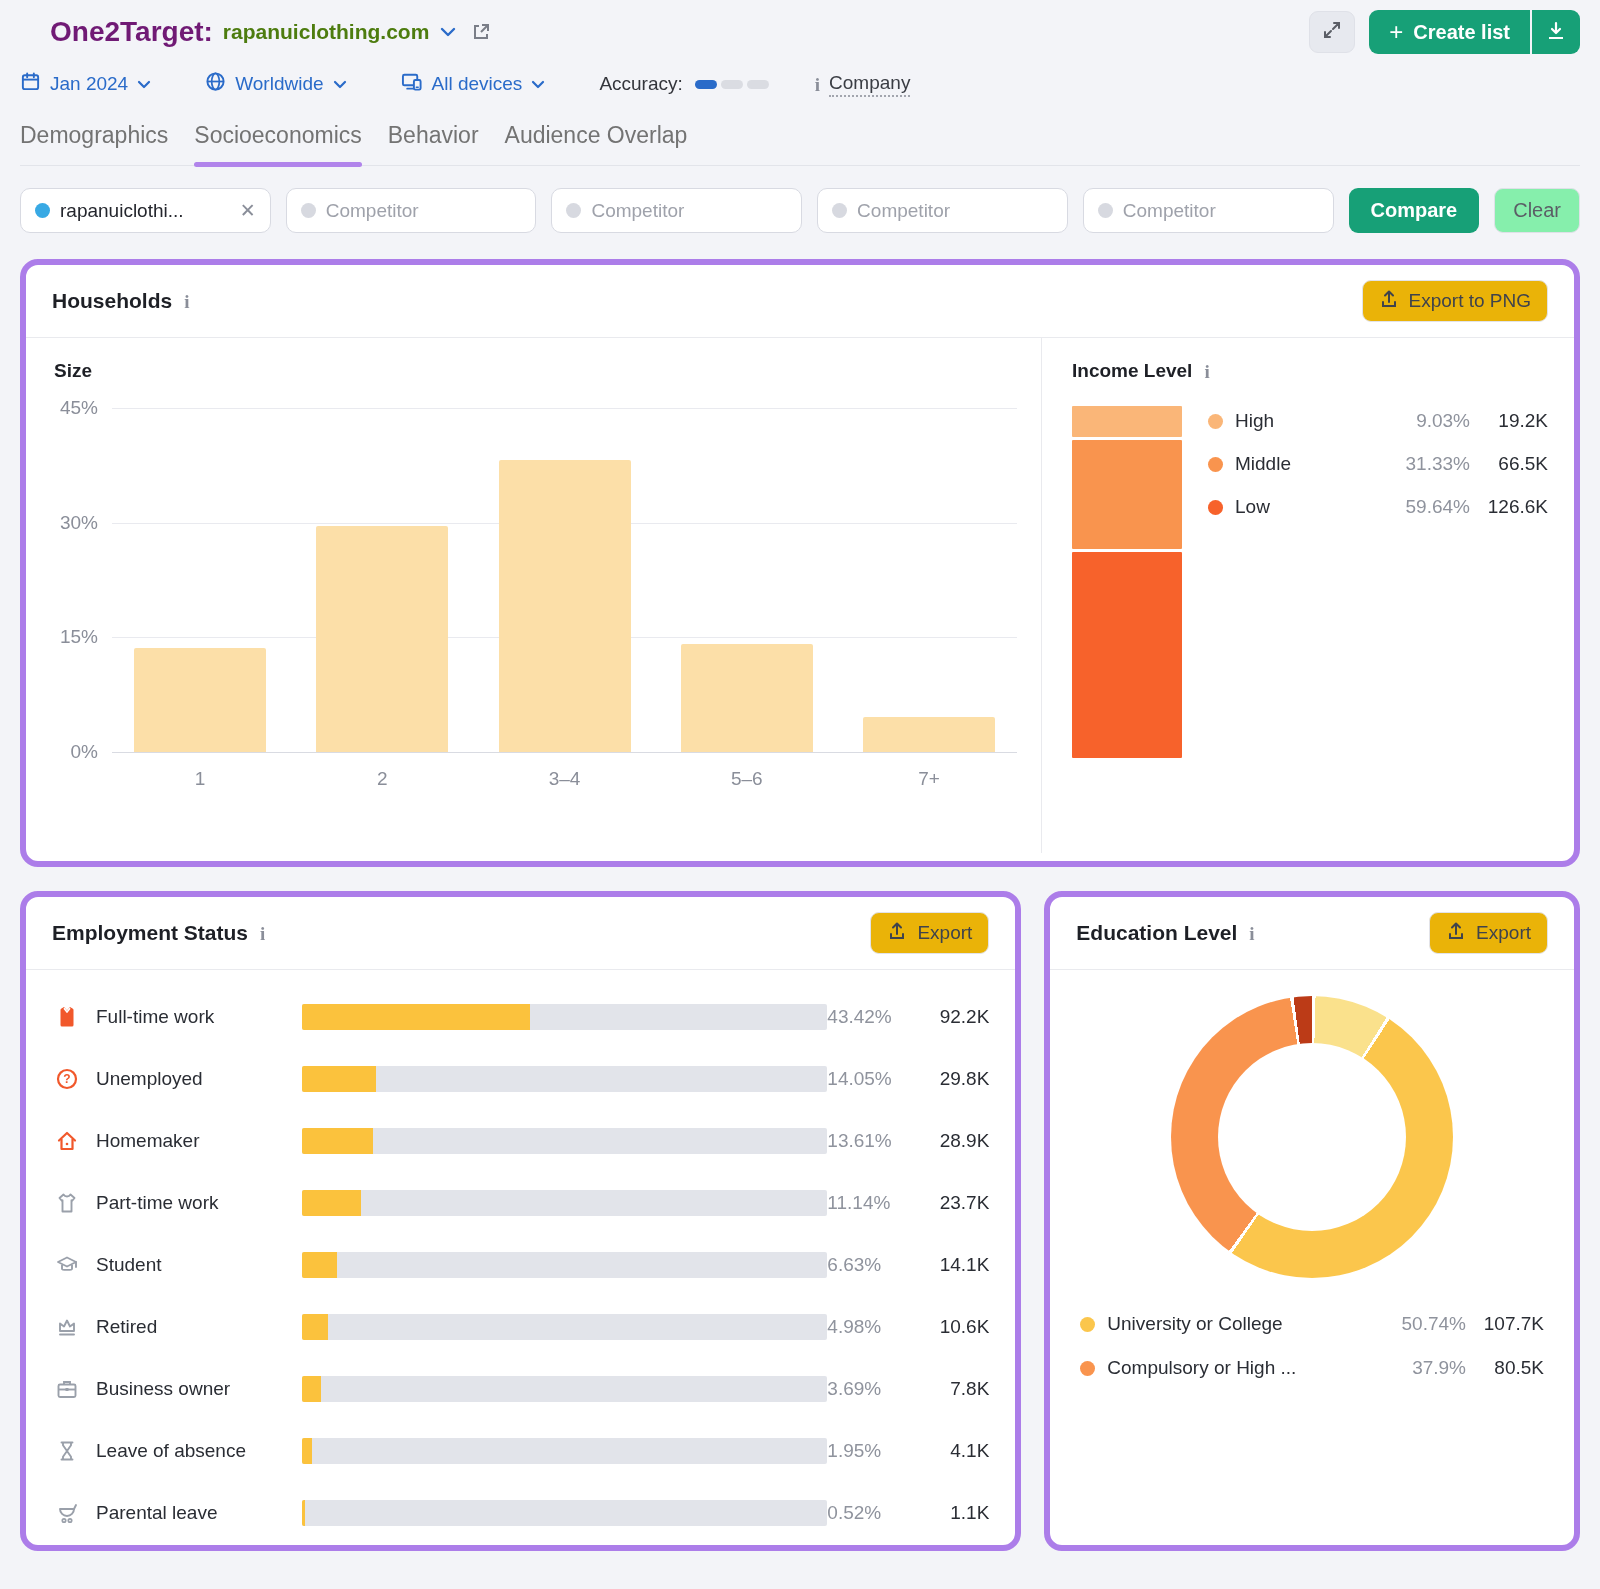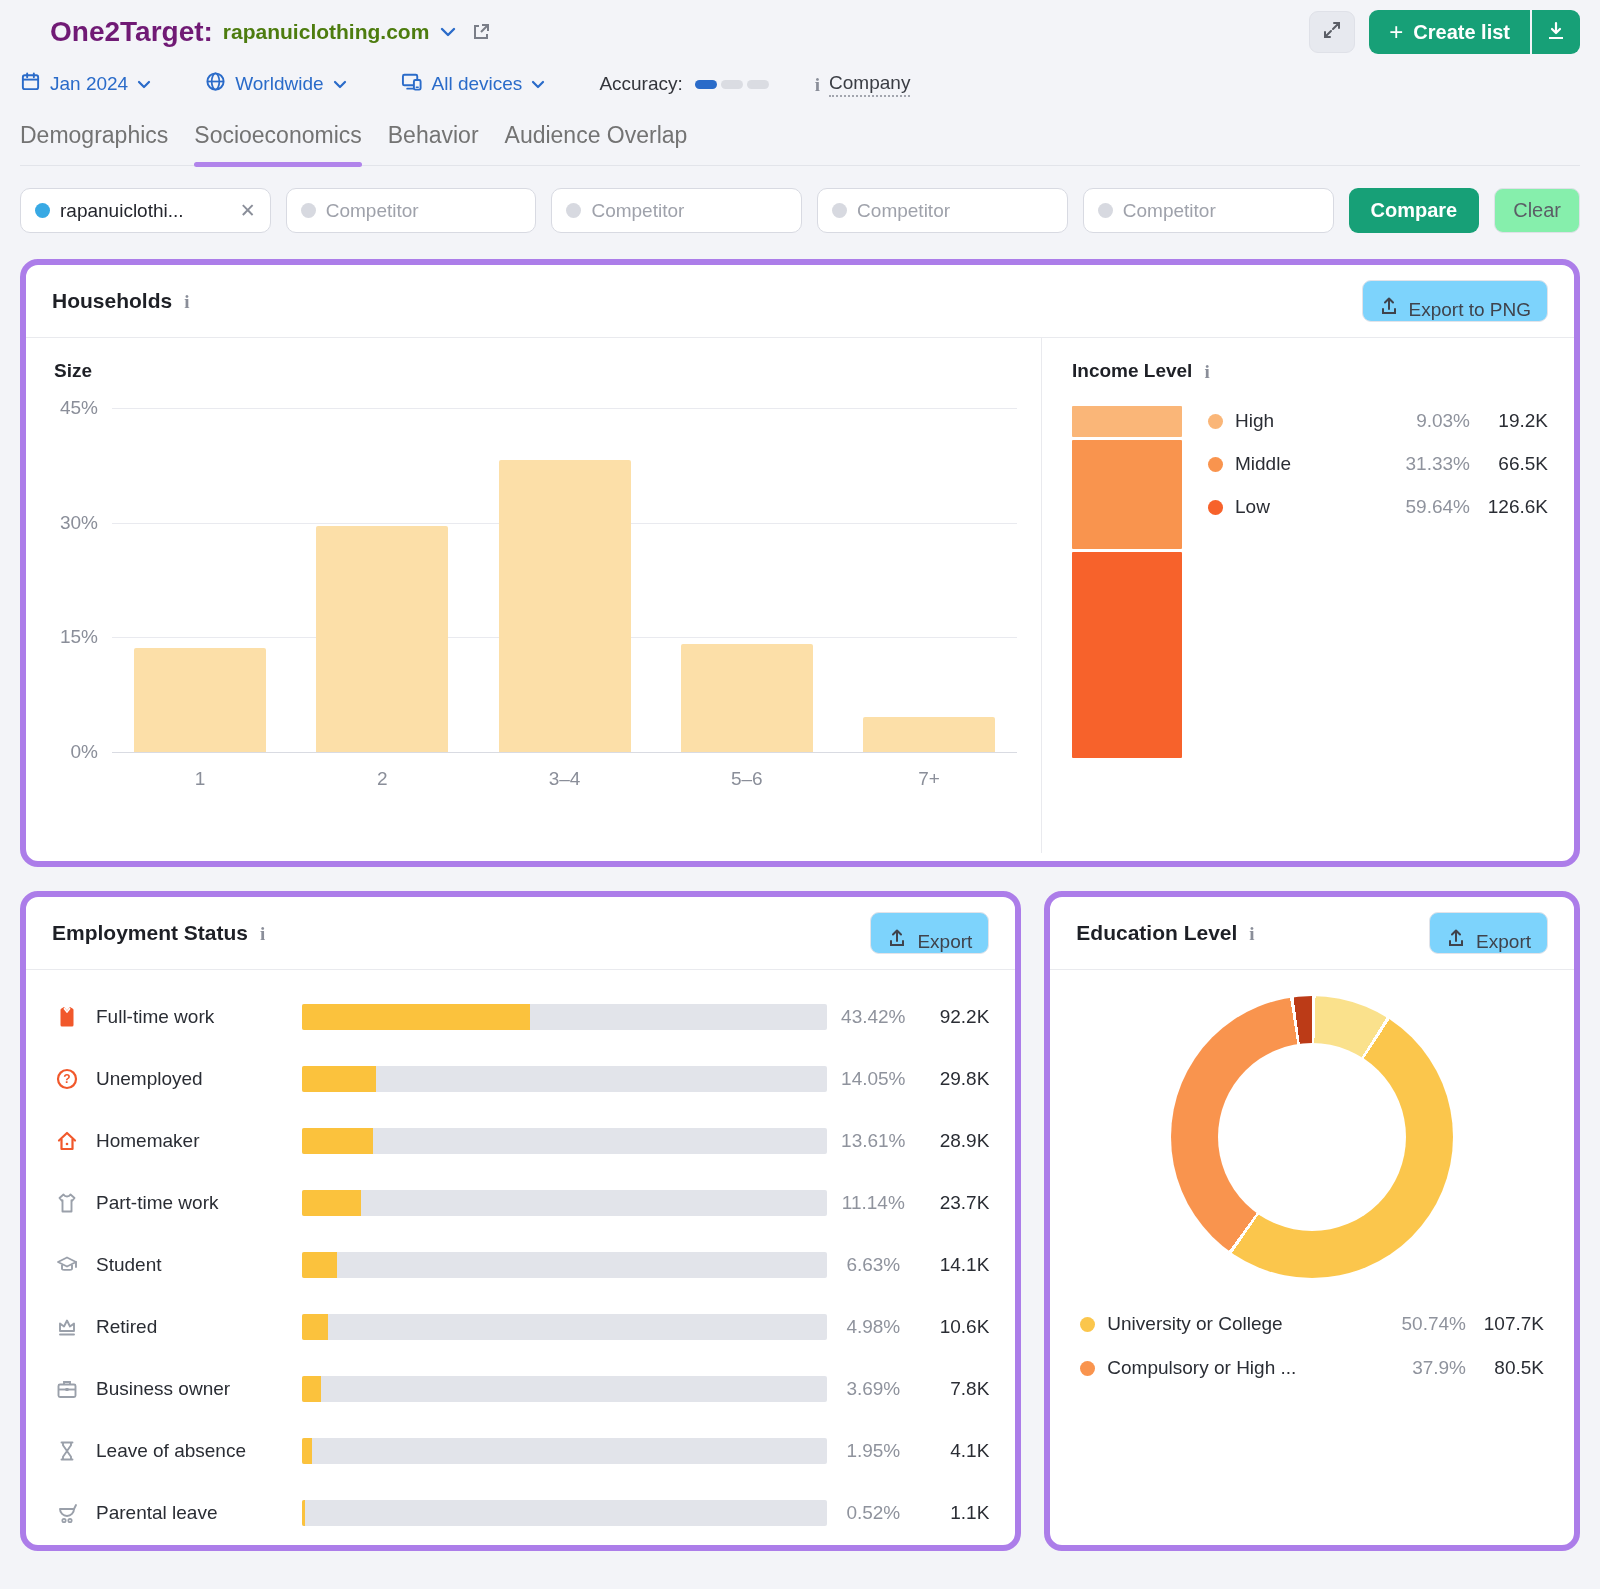--- a/index.html
+++ b/index.html
@@ -58,22 +58,22 @@
   .chip .x { color:#8A8E99; font-size:19px; cursor:pointer; }
   .btn-compare { background:#17A077; color:#fff; border:none; border-radius:9px; font-size:20px; font-weight:bold;
     padding:0 22px; cursor:pointer; font-family:inherit; }
   .btn-clear { background:#86efac; color:#5B5E66; border:1px solid #DFE1E8; border-radius:9px; font-size:20px;
     padding:0 18px; cursor:pointer; font-family:inherit; }
 
   
   .card { background:#fff; border:6px solid #AC7DE9; border-radius:18px; overflow:hidden; }
   .card-head { display:flex; align-items:center; padding:15px 26px; border-bottom:1px solid #E9EAEE; }
   .card-title { font-size:21px; font-weight:bold; color:#1E2026; margin-right:12px; }
-  .btn-export { margin-left:auto; background:#7dd3fc; border:1px solid #E2E3E9; border-radius:9px; height:42px;
-    display:flex; align-items:flex-end; gap:10px; padding:0 16px; font-size:19px; color:#3F434C;
+  .btn-export { margin-left:auto; background:#eab308; border:1px solid #E2E3E9; border-radius:9px; height:42px;
+    display:flex; align-items:center; gap:10px; padding:0 16px; font-size:19px; color:#3F434C;
     cursor:pointer; font-family:inherit; }
 
   .households { margin-top:26px; height:608px; }
   .hh-body { display:flex; height:515px; }
   .size-sec { flex:1; padding:22px 24px 0 28px; border-right:1px solid #E9EAEE; }
   .sec-title { font-size:19px; font-weight:bold; color:#1E2026; }
   .chart-wrap { display:flex; margin-top:26px; }
   .ylabels { width:58px; position:relative; height:344px; flex:none; }
   .ylab { position:absolute; right:14px; font-size:19px; color:#8A8E99; transform:translateY(-50%); }
   .plot { flex:1; position:relative; height:344px; }
@@ -100,21 +100,21 @@
   .bottom-row { display:flex; gap:23px; margin-top:24px; }
   .emp-card { flex:1005; height:660px; }
   .edu-card { flex:532; height:660px; }
 
   .emp-rows { padding:16px 26px 0 28px; }
   .emp-row { display:flex; align-items:center; height:62px; }
   .emp-ic { width:26px; display:flex; justify-content:center; flex:none; }
   .emp-lbl { width:206px; margin-left:16px; font-size:19px; color:#2A2D34; flex:none; }
   .emp-track { flex:1; height:26px; background:#E2E4EA; border-radius:2px; overflow:hidden; }
   .emp-fill { height:100%; background:#FBC23D; }
-  .emp-pct { width:92px; text-align:center; font-size:19px; color:#8F939D; }
+  .emp-pct { width:92px; text-align:left; font-size:19px; color:#8F939D; }
   .emp-cnt { width:70px; text-align:right; font-size:19px; color:#2A2D34; }
 
   .donut-wrap { display:flex; justify-content:center; margin-top:26px; }
   .donut { width:282px; height:282px; border-radius:50%; position:relative; }
   .donut .hole { position:absolute; left:50%; top:50%; width:188px; height:188px; border-radius:50%;
     background:#fff; transform:translate(-50%,-50%); }
   .edu-legend { padding:24px 30px 0 30px; }
   .edu-legend .leg-row { margin-bottom:0; height:44px; }
 </style>
 </head>

